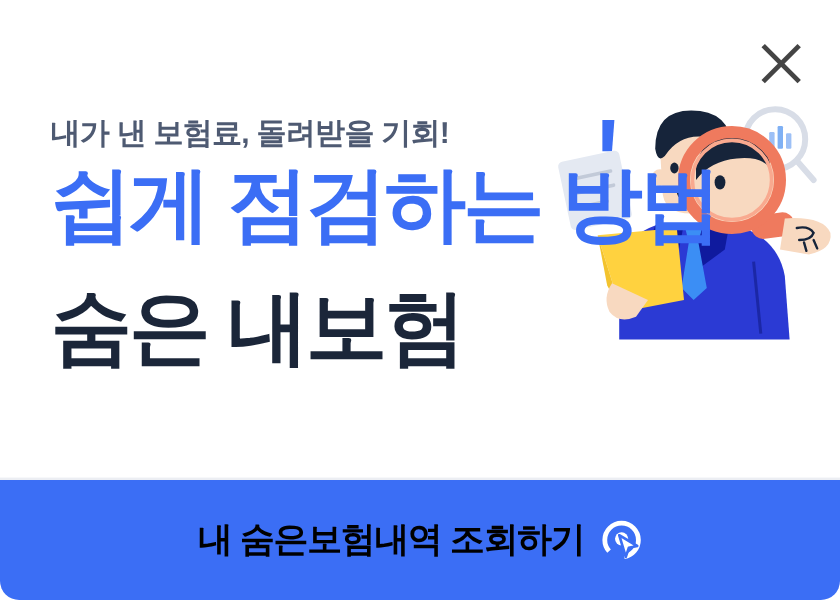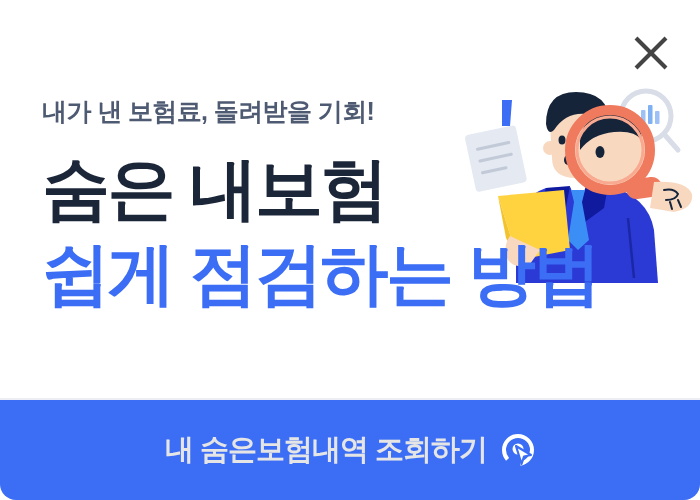--- a/index.html
+++ b/index.html
@@ -101,21 +101,21 @@
     display: flex;
     align-items: center;
     justify-content: center;
     gap: 14px;
     cursor: pointer;
     z-index: 35;
   }
   #cta-label {
     font-size: 29px;
     font-weight: bold;
-    color: #e5e5e5;
+    color: #000000;
     letter-spacing: -1px;
     white-space: nowrap;
   }
   #cta-cursor-icon {
     width: 34px;
     height: 34px;
     flex: 0 0 auto;
   }
   #cta-cursor-icon svg { display: block; }
 </style>
@@ -128,22 +128,22 @@
     <svg width="46" height="46" viewBox="0 0 46 46" aria-hidden="true">
       <g stroke="#444444" stroke-width="4" stroke-linecap="butt">
         <line x1="8" y1="8" x2="38" y2="38"></line>
         <line x1="38" y1="8" x2="8" y2="38"></line>
       </g>
     </svg>
   </div>
 
   <div id="text-block">
     <div id="eyebrow">내가 낸 보험료, 돌려받을 기회!</div>
+    <div id="headline-2">쉽게 점검하는 방법</div>
     <div id="headline-1">숨은 내보험</div>
-    <div id="headline-2">쉽게 점검하는 방법</div>
   </div>
 
   <div id="illustration">
     <svg width="240" height="210" viewBox="0 0 240 210" aria-hidden="true">
 
       <g>
         <circle cx="188" cy="38" r="25" fill="none" stroke="#d8dde7" stroke-width="5"></circle>
         <line x1="206" y1="56" x2="220" y2="72" stroke="#d8dde7" stroke-width="5" stroke-linecap="round"></line>
         <rect x="176" y="38" width="4.5" height="8" rx="1" fill="#aac8f7"></rect>
         <rect x="183" y="32" width="4.5" height="14" rx="1" fill="#9dc0f6"></rect>

